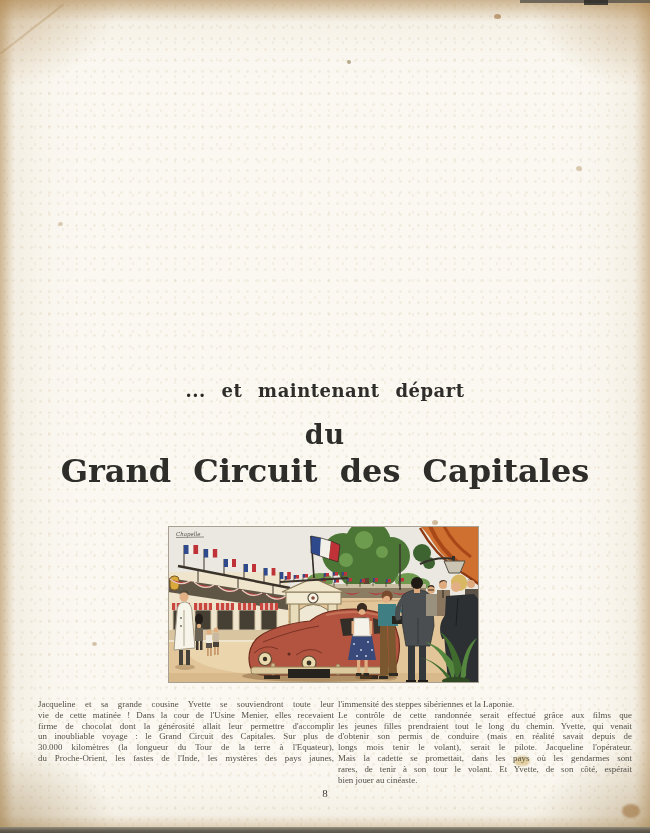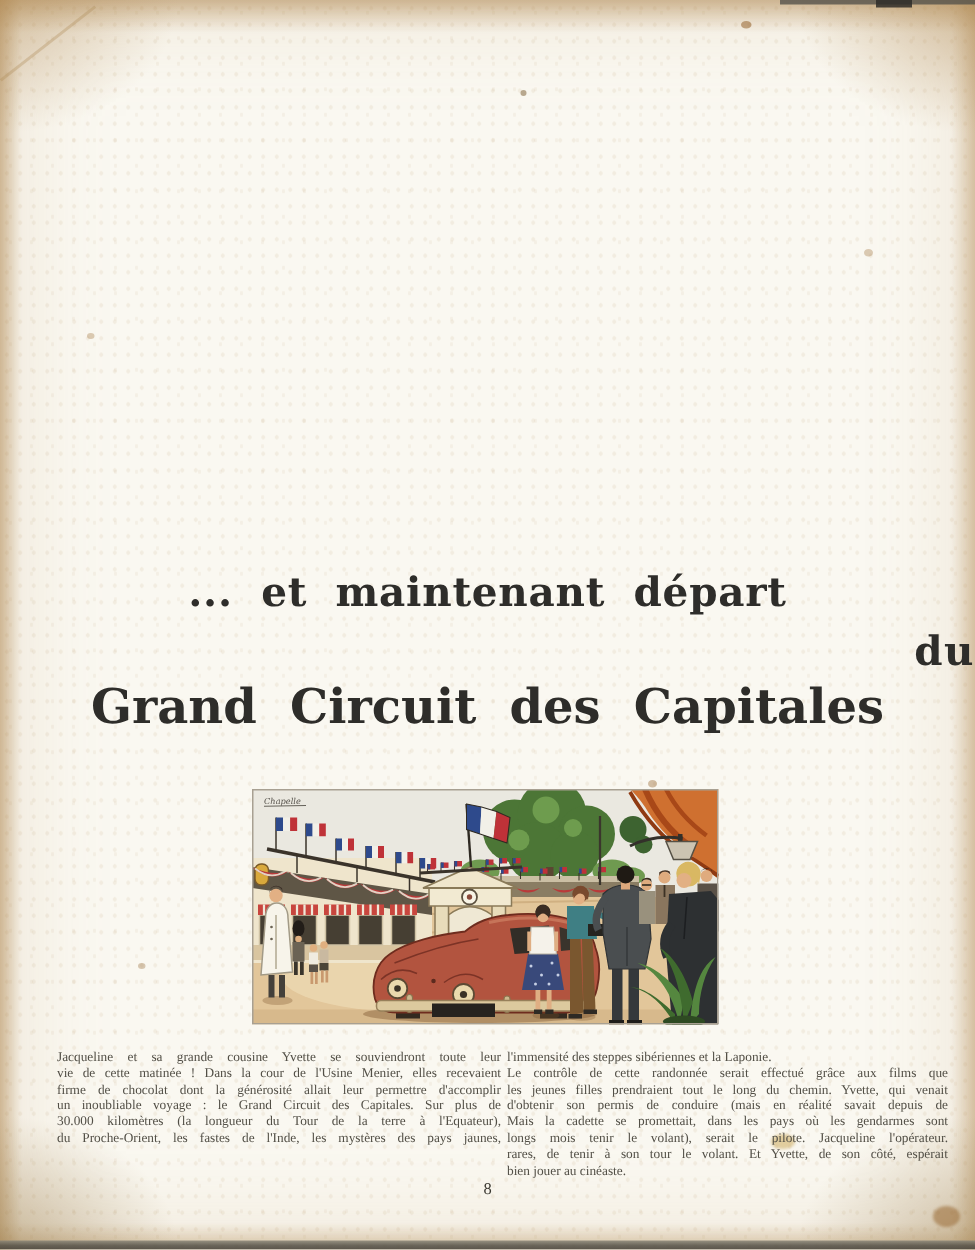--- a/index.html
+++ b/index.html
@@ -38,22 +38,22 @@
   .s3{left:514px;top:756px;width:16px;height:10px;background:rgba(196,152,58,.45);filter:blur(1px);}
   .s4{left:432px;top:520px;width:6px;height:5px;background:rgba(150,100,45,.4);}
   .s5{left:58px;top:222px;width:5px;height:4px;background:rgba(160,115,60,.35);}
   .s6{left:576px;top:166px;width:6px;height:5px;background:rgba(160,115,60,.35);}
   .s7{left:347px;top:60px;width:4px;height:4px;background:rgba(120,90,45,.5);}
   .s8{left:92px;top:642px;width:5px;height:4px;background:rgba(150,105,55,.35);}
 
   
   .title-line{position:absolute;left:0;right:0;text-align:center;color:#2e2d2a;
     font-family:"DejaVu Serif",serif;font-weight:700;white-space:nowrap;}
-  .t1{top:380px;font-size:27px;word-spacing:9px;letter-spacing:.5px;}
-  .t2{top:419px;font-size:27px;letter-spacing:1px;text-align:right;}
+  .t1{top:380px;font-size:18px;word-spacing:9px;letter-spacing:.5px;}
+  .t2{top:419px;font-size:27px;letter-spacing:1px;}
   .t3{top:452px;font-size:32px;word-spacing:11px;letter-spacing:0;}
 
   
   .illus{position:absolute;left:168px;top:526px;width:311px;height:157px;}
 
   
   .col{position:absolute;top:699px;color:#524f46;font-size:8.9px;line-height:10.8px;
     font-family:"Liberation Serif",serif;}
   .col.left{left:38px;width:296px;}
   .col.right{left:338px;width:294px;}
@@ -462,19 +462,19 @@
     <div class="line">firme de chocolat dont la générosité allait leur permettre d'accomplir</div>
     <div class="line">un inoubliable voyage : le Grand Circuit des Capitales. Sur plus de</div>
     <div class="line">30.000 kilomètres (la longueur du Tour de la terre à l'Equateur),</div>
     <div class="line">du Proche-Orient, les fastes de l'Inde, les mystères des pays jaunes,</div>
   </div>
 <div class="col right">
     <div class="line short">l'immensité des steppes sibériennes et la Laponie.</div>
     <div class="line">Le contrôle de cette randonnée serait effectué grâce aux films que</div>
     <div class="line">les jeunes filles prendraient tout le long du chemin. Yvette, qui venait</div>
     <div class="line">d'obtenir son permis de conduire (mais en réalité savait depuis de</div>
+    <div class="line">longs mois tenir le volant), serait le pilote. Jacqueline l'opérateur.</div>
     <div class="line">Mais la cadette se promettait, dans les pays où les gendarmes sont</div>
-    <div class="line">longs mois tenir le volant), serait le pilote. Jacqueline l'opérateur.</div>
     <div class="line">rares, de tenir à son tour le volant. Et Yvette, de son côté, espérait</div>
     <div class="line short">bien jouer au cinéaste.</div>
   </div>
 
 <div class="pagenum">8</div>
 
 </body></html>

